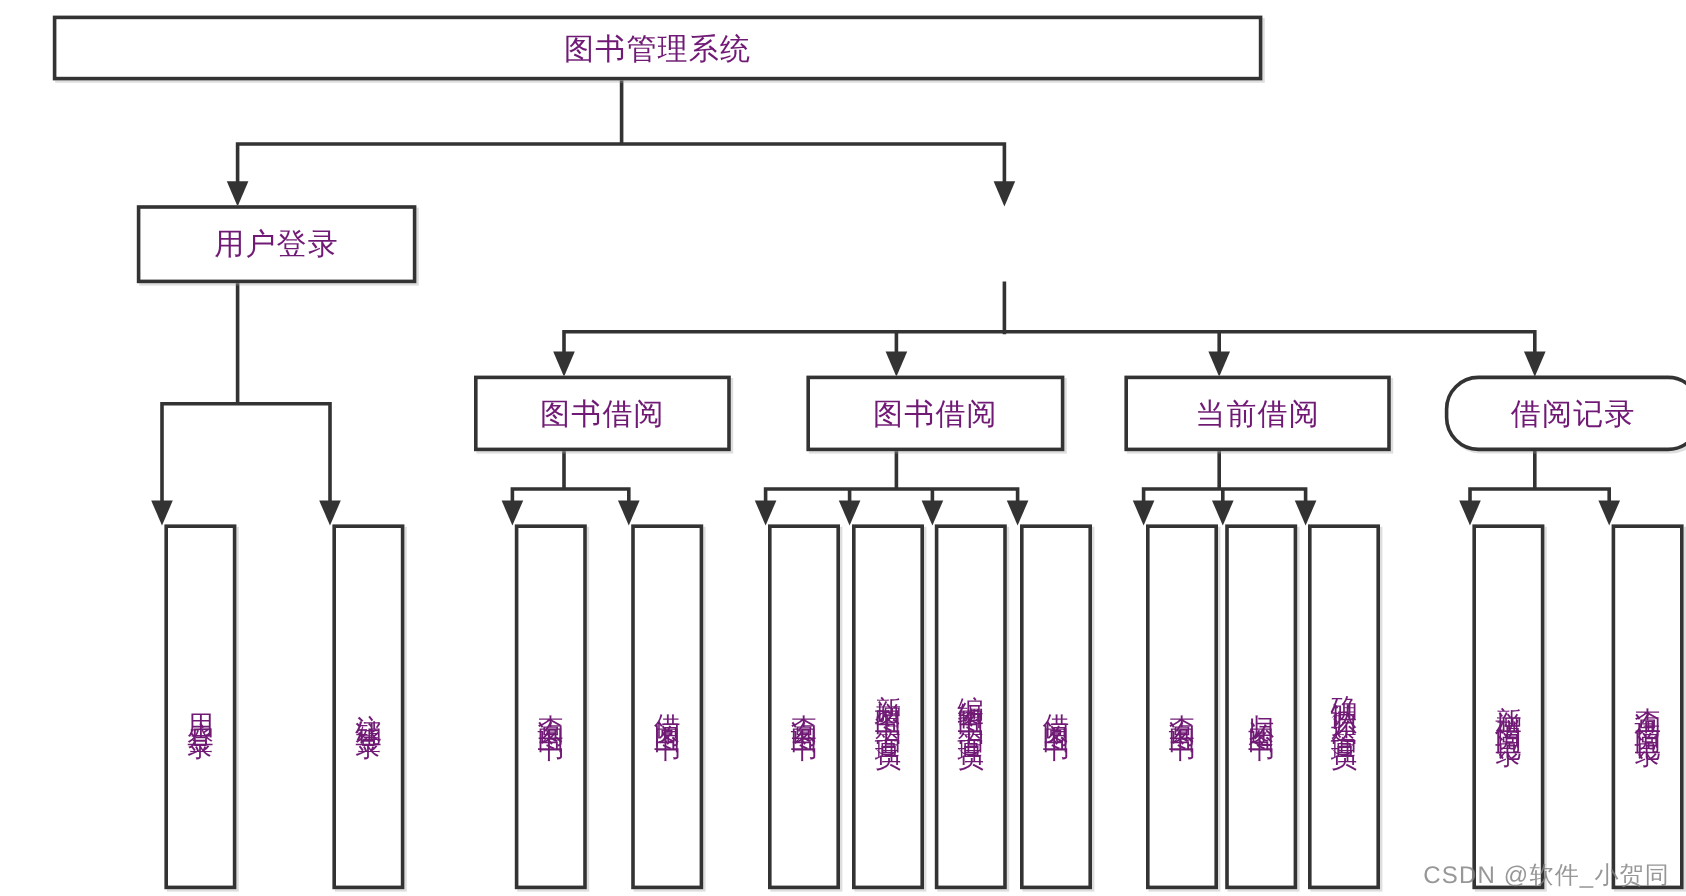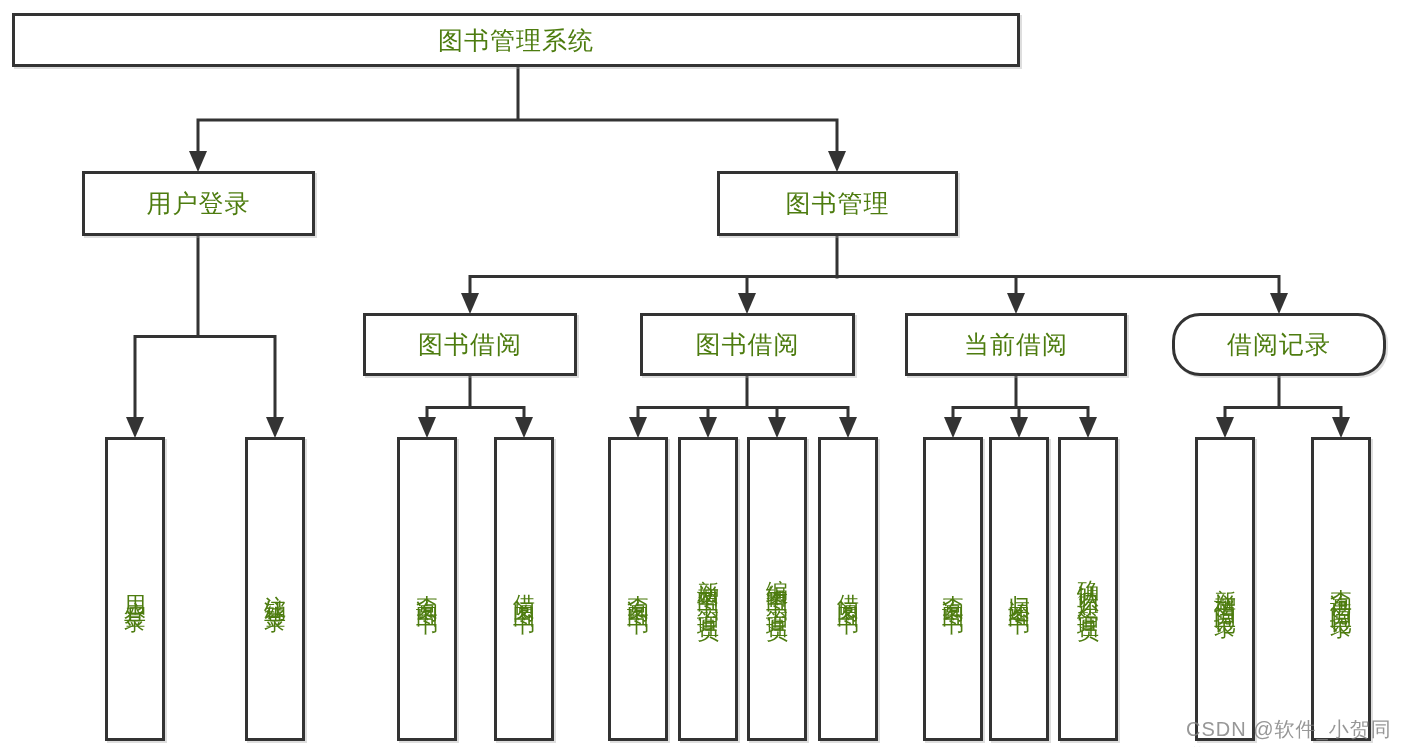--- a/index.html
+++ b/index.html
@@ -3,24 +3,24 @@
 <meta charset="utf-8">
 <style>
   html,body { margin:0; padding:0; background:#ffffff; }
   .stage {
     position:relative; width:1405px; height:747px; background:#ffffff;
     font-family:"Liberation Sans", sans-serif; overflow:hidden;
   }
   .wires { position:absolute; left:0; top:0; }
   .box {
     position:absolute; box-sizing:border-box; background:#ffffff;
-    border:3px solid #333333; color:#4d7c0f;
+    border:3px solid #333333; color:#701a75;
     display:flex; align-items:center; justify-content:center;
     box-shadow:2px 2px 0 rgba(160,160,160,0.35);
-    text-align:center; white-space:nowrap;
+    text-align:center; white-space:nowrap;margin-left:32px;
   }
   .hbox { font-size:25px; letter-spacing:1px; }
   .vbox {
     writing-mode:vertical-rl; text-orientation:mixed;
     font-size:22px; letter-spacing:6px; padding:4px 0;
   }
   #n-root    { left:12px;   top:13px;  width:1008px; height:54px; }
   #n-login   { left:82px;   top:171px; width:233px;  height:65px; }
   #n-mgmt    { left:717px;  top:171px; width:241px;  height:65px; }
   #n-newbook { left:363px;  top:313px; width:214px;  height:63px; }
@@ -80,21 +80,20 @@
       <polygon points="1010,417 1028,417 1019,438"></polygon>
       <polygon points="1079,417 1097,417 1088,438"></polygon>
       <polygon points="1216,417 1234,417 1225,438"></polygon>
       <polygon points="1332,417 1350,417 1341,438"></polygon>
     </g>
   </svg>
 
   <div class="box hbox" id="n-root">图书管理系统</div>
 
   <div class="box hbox" id="n-login">用户登录</div>
-  <div class="box hbox" id="n-mgmt">图书管理</div>
 
   <div class="box hbox" id="n-newbook">图书借阅</div>
   <div class="box hbox" id="n-current">当前借阅</div>
   <div class="box hbox" id="n-borrow">图书借阅</div>
   <div class="box hbox" id="n-records">借阅记录</div>
 
   <div class="box vbox leaf" id="lf-user-login">用户登录</div>
   <div class="box vbox leaf" id="lf-logout">注销登录</div>
 
   <div class="box vbox leaf" id="lf-search-book-1">查询图书</div>

